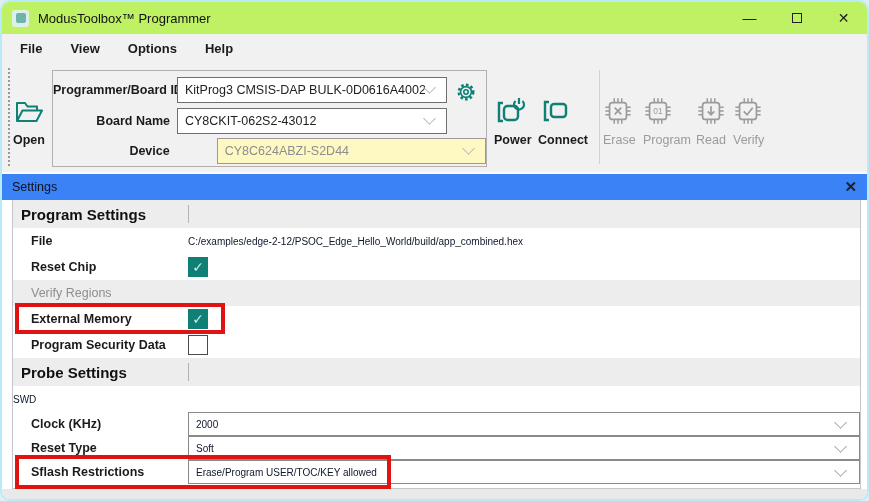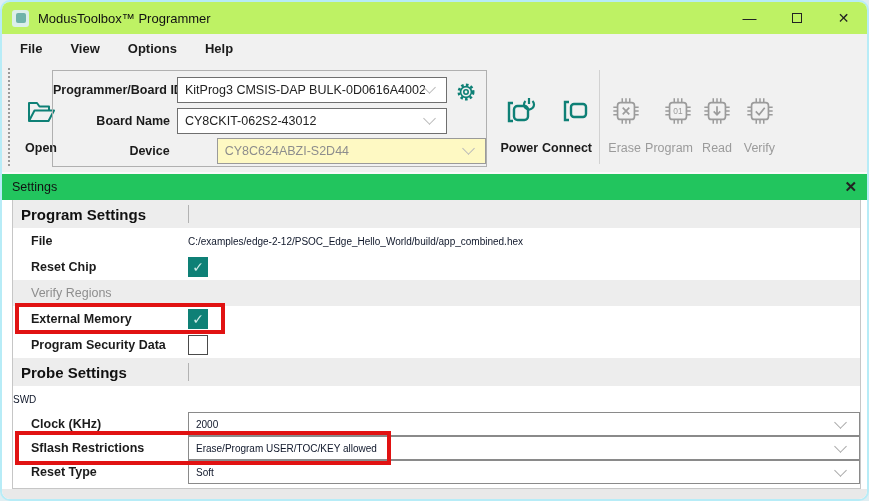--- a/index.html
+++ b/index.html
@@ -32,21 +32,21 @@
   .win-btn { width: 47px; height: 100%; display:flex; align-items:center; justify-content:center; font-size: 14px; color:#222; cursor: default; }
   .maxi-box { width: 10px; height: 10px; border: 1.4px solid #222; }
 
   
   .menubar { height: 28px; background: #f1f1f1; display: flex; align-items: center; padding-left: 4px; }
   .menu-item { padding: 0 14px; font-size: 13px; font-weight: 600; color: #1b1b1b; }
 
   
   .toolbar { position: relative; height: 110px; background: #f1f1f1; }
   .drag-handle { position:absolute; left:6px; top:6px; height:98px; border-left:2px dotted #9a9a9a; }
-  .tool-btn { position: absolute; display:flex; flex-direction:column; align-items:flex-end; gap:15px; }
+  .tool-btn { position: absolute; display:flex; flex-direction:column; align-items:flex-start; gap:7px; }
   .tool-btn .lbl { font-size: 12.5px; font-weight:600; color:#1b1b1b; white-space: nowrap; }
   .tool-btn.disabled .lbl { color:#9b9b9b; font-weight: 400; }
   .open-btn { left: 11px; top: 36px; width: 44px; }
 
   .field-frame {
     position:absolute; left:50px; top:8px; width:435px; height:97px;
     border:1px solid #b0b0b0;
   }
   .field-row { position:absolute; left:0; width:100%; height:27px; display:flex; align-items:center; }
   .field-row .flabel { width:124px; text-align:right; font-size:12.5px; font-weight:600; color:#1b1b1b; padding-right:7px; white-space:nowrap; }
@@ -57,21 +57,21 @@
   }
   .combo .val { white-space:nowrap; overflow:hidden; }
   .combo.disabled { background:#fef9c3; color:#8d8d8d; border-color:#9a9a9a; }
   .chev { width:9px; height:9px; border-right:1.6px solid #b9b9b9; border-bottom:1.6px solid #b9b9b9; transform:rotate(45deg); margin-left:auto; margin-right:12px; margin-top:-4px; flex:none; }
   .gear-wrap { position:absolute; left:400px; top:8px; width:26px; height:26px; display:flex; align-items:center; justify-content:center; }
 
   .tb-sep { position:absolute; left:597px; top:8px; height:94px; border-left:1px solid #d2d2d2; }
 
   
   .white-gap { height:2px; background:#fafafa; }
-  .settings-header { height:26px; background:#22c55e; display:flex; align-items:center; padding:0 10px; }
+  .settings-header { height:26px; background:#3b82f6; display:flex; align-items:center; padding:0 10px; }
   .settings-header .sh-title { font-size:12.5px; color:#111; }
   .settings-close { margin-left:auto; font-size:15px; font-weight:700; color:#222; }
 
   
   .settings-body { margin: 0 6px 0 10px; height: 289px; border:1px solid #c6c6c6; border-top:none; background:#fff; position:relative; }
   .section-header { position:relative; height:28px; background:#ededed; display:flex; align-items:center; }
   .section-header .sec-lbl { padding-left:8px; font-size:15px; font-weight:600; color:#111; }
   .section-header .sec-div { position:absolute; left:175px; top:5px; bottom:5px; border-left:1px solid #b2b2b2; }
 
   .srow { position:relative; height:26px; display:flex; align-items:center; }
@@ -284,33 +284,33 @@
 
     <div class="srow" style="height:24px;">
       <div class="rlabel">Clock (KHz)</div>
       <div class="combo-row">
         <span class="rvalue">2000</span>
         <span class="chev"></span>
       </div>
     </div>
 
     <div class="srow" style="height:24px;">
+      <div class="rlabel">Reset Type</div>
+      <div class="combo-row">
+        <span class="rvalue">Soft</span>
+        <span class="chev"></span>
+      </div>
+    </div>
+
+    <div class="srow" style="height:24px;">
       <div class="rlabel">Sflash Restrictions</div>
       <div class="combo-row">
         <span class="rvalue">Erase/Program USER/TOC/KEY allowed</span>
         <span class="chev"></span>
       </div>
       <div class="hl-box hl-sflash"></div>
     </div>
 
-    <div class="srow" style="height:24px;">
-      <div class="rlabel">Reset Type</div>
-      <div class="combo-row">
-        <span class="rvalue">Soft</span>
-        <span class="chev"></span>
-      </div>
-    </div>
-
   </div>
 
   <div class="bottom-strip"></div>
 
 </div>
 
 </body></html>

